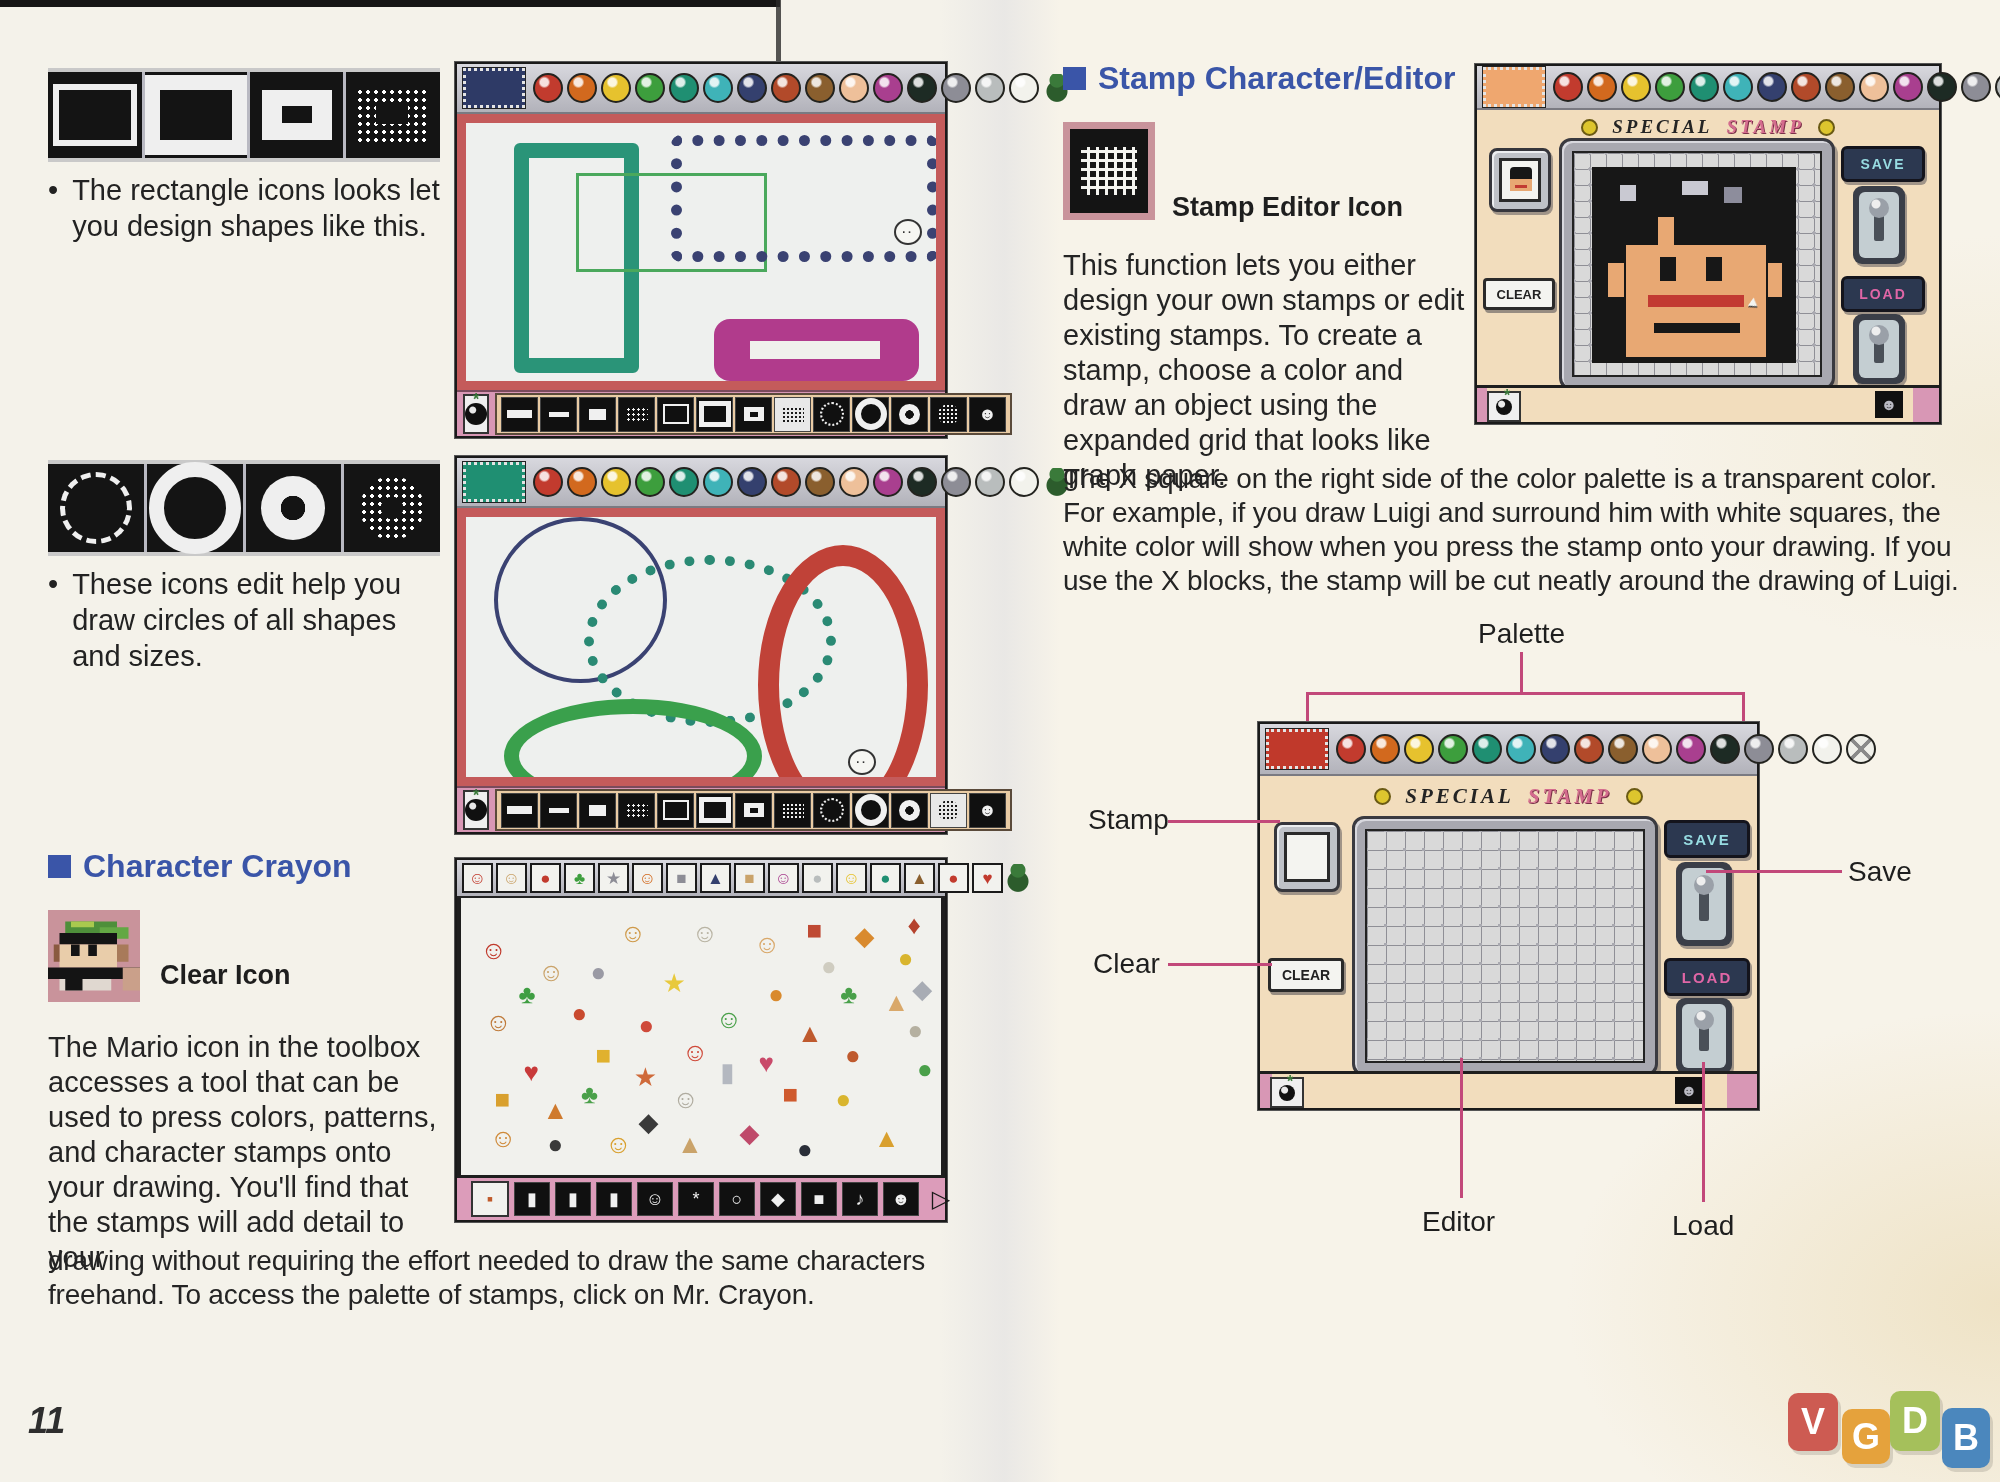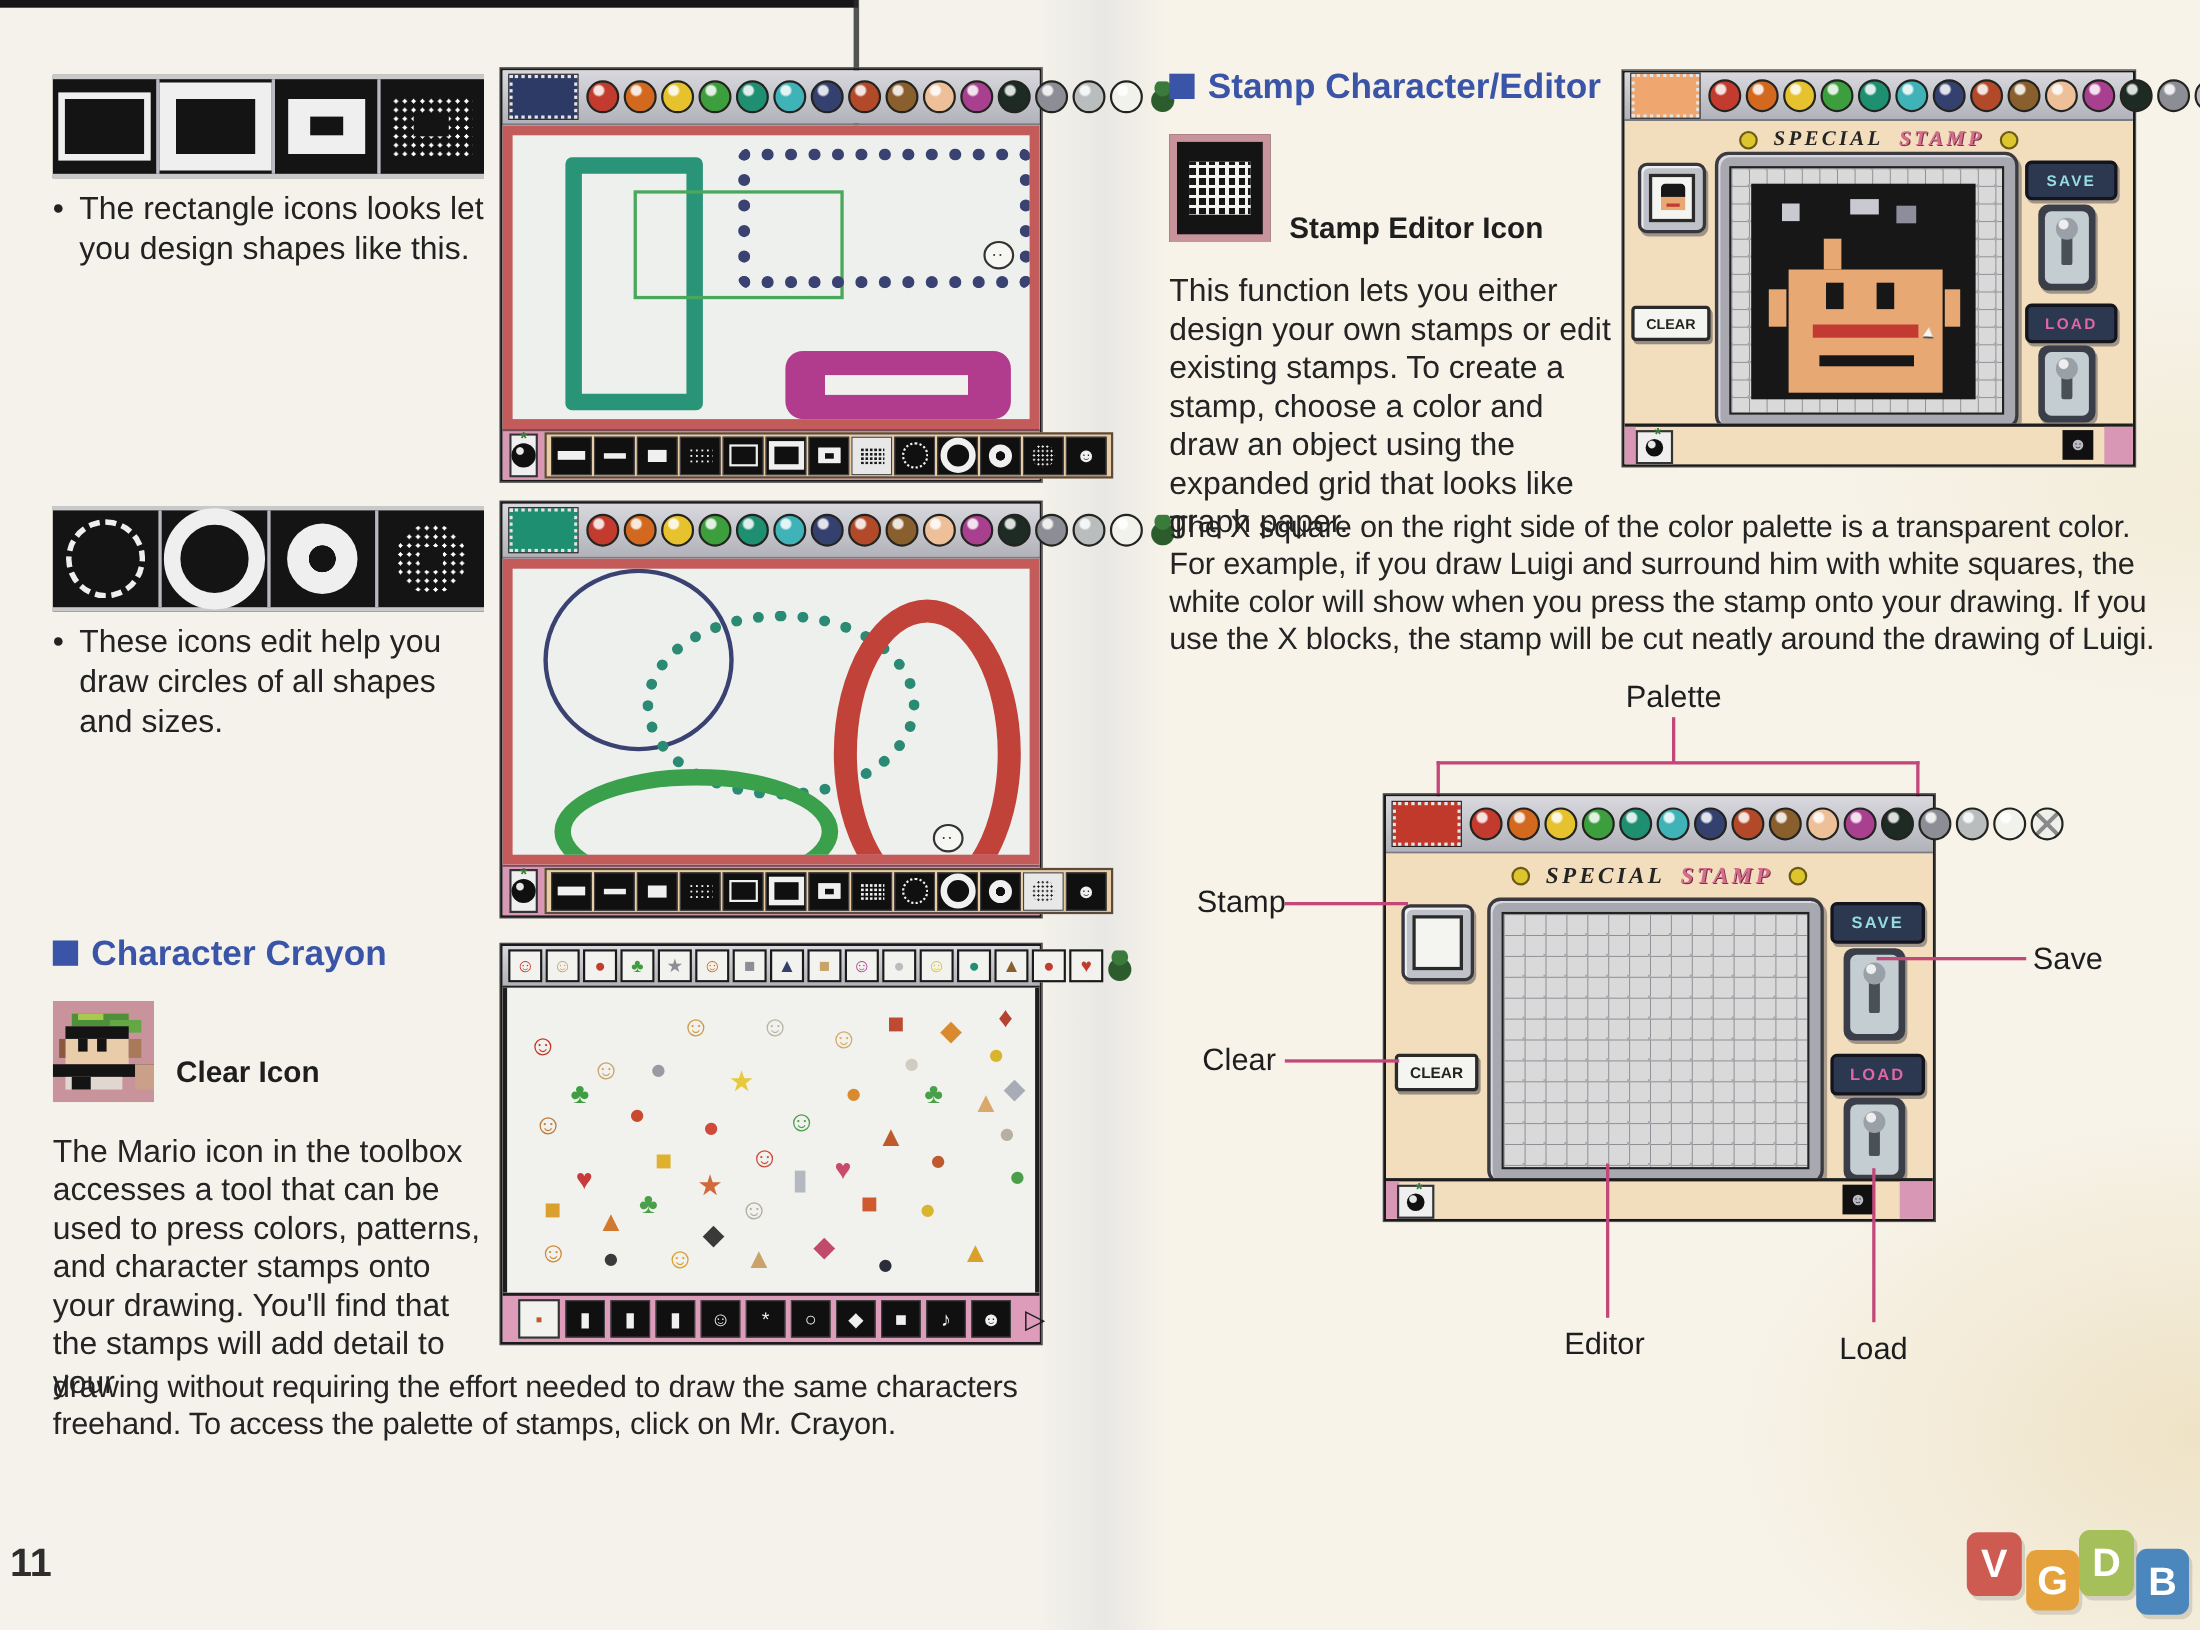--- a/index.html
+++ b/index.html
@@ -461,21 +461,21 @@
       <span class="stool dark">*</span>
       <span class="stool dark">○</span>
       <span class="stool dark">◆</span>
       <span class="stool dark">■</span>
       <span class="stool dark">♪</span>
       <span class="stool dark">☻</span>
       <span class="stool arrow">▷</span>
     </div>
 </div>
 
-<div class="abs page-num" style="left:9px;top:1400px;">11</div>
+<div class="abs page-num" style="left:28px;top:1400px;font-style:italic;">11</div>
 
 <div class="abs heading" style="left:1063px;top:60px;">
   <span class="sq"></span>
   <span>Stamp Character/Editor</span>
 </div>
 
 <div class="abs" style="left:1063px;top:122px;width:92px;height:98px;background:#141414;border:7px solid #c9939b;box-sizing:border-box;display:flex;align-items:center;justify-content:center;">
   <div style="width:56px;height:48px;background-color:#f4f4f0;
        background-image:repeating-linear-gradient(0deg, rgba(0,0,0,0) 0 6px, #f4f4f0 6px 9px),
                         repeating-linear-gradient(90deg, #161616 0 6px, rgba(0,0,0,0) 6px 9px);"></div>

